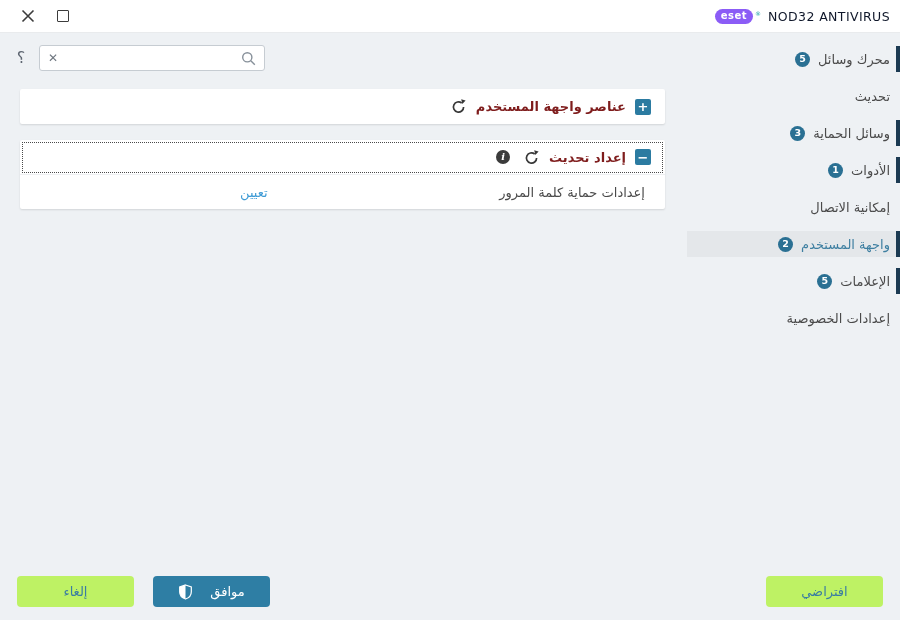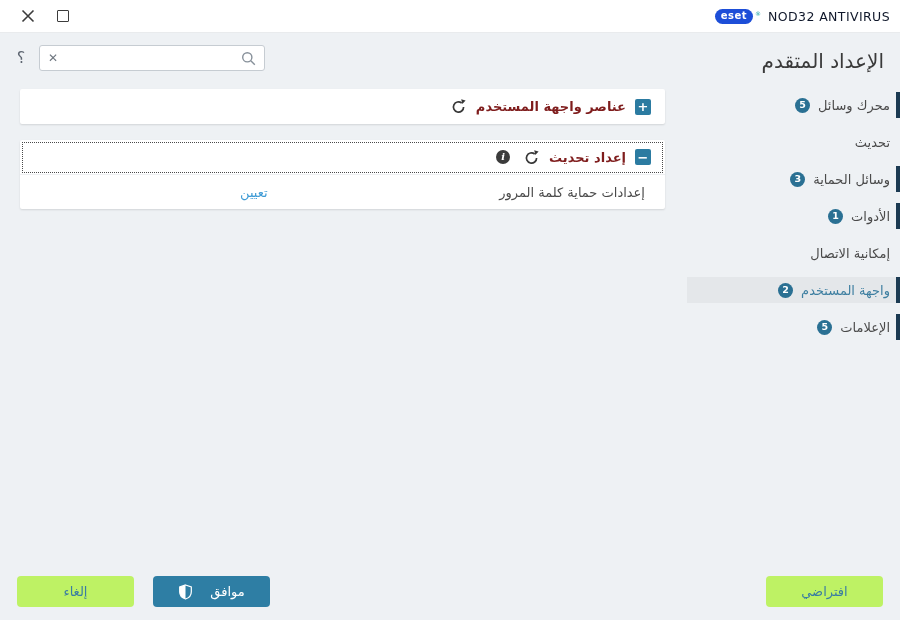--- a/index.html
+++ b/index.html
@@ -15,21 +15,21 @@
   
   .titlebar {
     height: 33px; background: #ffffff; border-bottom: 1px solid #e9ebed;
     display: flex; direction: ltr; align-items: center; justify-content: space-between;
   }
   .win-controls { display: flex; align-items: center; gap: 21px; padding-left: 20px; }
   .win-btn { display: inline-flex; align-items: center; justify-content: center; cursor: pointer; }
   .max-box { width: 12px; height: 12px; border: 1.6px solid #3c3c3c; border-radius: 1px; }
   .brand { display: flex; align-items: center; gap: 7px; padding-right: 10px; }
   .brand-pill {
-    background: #1d4ed8; color: #fff; font-weight: bold; font-size: 10px;
+    background: #8b5cf6; color: #fff; font-weight: bold; font-size: 10px;
     padding: 2px 6px 3px; border-radius: 9px; letter-spacing: .5px; line-height: 1;
   }
   .brand-reg { color: #18a1a5; font-size: 6px; vertical-align: top; margin-left: -5px; margin-top: -6px; }
   .brand-product { color: #0f172a; font-size: 12.5px; letter-spacing: .4px; white-space: nowrap; }
   
   .app { display: flex; height: 587px; }
   
   .sidebar { width: 213px; flex: none; padding-top: 13px; }
   .page-title { font-size: 20px; font-weight: 400; color: #3a3a3a; margin: 0 16px 16px 0; line-height: 1.5; }
   .nav-item {
@@ -102,21 +102,20 @@
   <div class="brand">
     <span class="brand-pill">eset</span>
     <span class="brand-reg">®</span>
     <span class="brand-product">NOD32 ANTIVIRUS</span>
   </div>
 </div>
 
 <div class="app">
 
   <aside class="sidebar">
-    <h1 class="page-title">الإعداد المتقدم</h1>
     <nav>
       <div class="nav-item">
         <span>محرك وسائل</span>
         <span class="badge">5</span>
         <span class="accent-bar"></span>
       </div>
       <div class="nav-item">
         <span>تحديث</span>
       </div>
       <div class="nav-item">
@@ -134,20 +133,23 @@
       </div>
       <div class="nav-item selected">
         <span>واجهة المستخدم</span>
         <span class="badge">2</span>
         <span class="accent-bar"></span>
       </div>
       <div class="nav-item">
         <span>الإعلامات</span>
         <span class="badge">5</span>
         <span class="accent-bar"></span>
+      </div>
+      <div class="nav-item">
+        <span>إعدادات الخصوصية</span>
       </div>
     </nav>
   </aside>
 
   <main class="main">
     <div class="search-row">
       <span class="help-q">؟</span>
       <div class="search-box">
         <span class="clear-x">✕</span>
         <input type="text" aria-label="search" placeholder="" style="">

